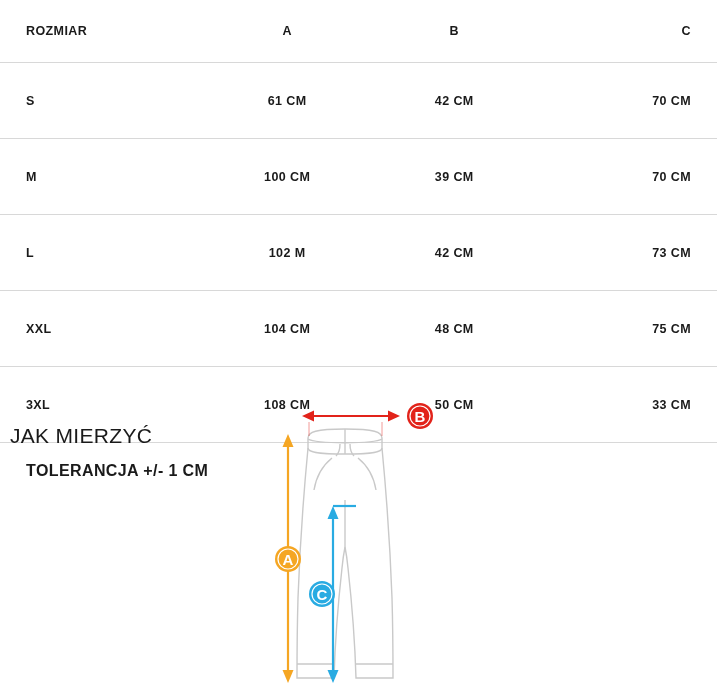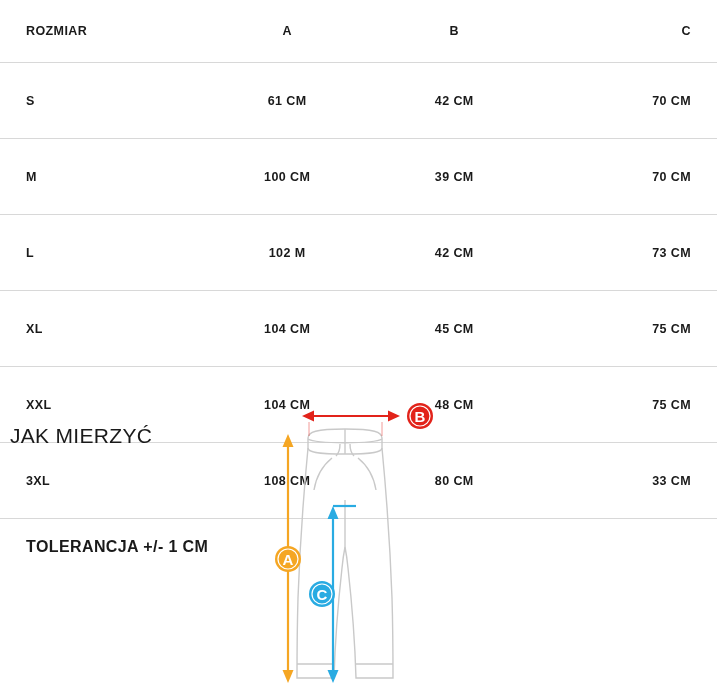--- a/index.html
+++ b/index.html
@@ -116,35 +116,29 @@
         <td class="col-b">39 CM</td>
         <td class="col-c">70 CM</td>
       </tr>
       <tr>
         <td class="col-label">L</td>
         <td class="col-a">102 M</td>
         <td class="col-b">42 CM</td>
         <td class="col-c">73 CM</td>
       </tr>
       <tr>
-        <td class="col-label">XL</td>
-        <td class="col-a">104 CM</td>
-        <td class="col-b">45 CM</td>
-        <td class="col-c">75 CM</td>
-      </tr>
-      <tr>
         <td class="col-label">XXL</td>
         <td class="col-a">104 CM</td>
         <td class="col-b">48 CM</td>
         <td class="col-c">75 CM</td>
       </tr>
       <tr>
         <td class="col-label">3XL</td>
         <td class="col-a">108 CM</td>
-        <td class="col-b">80 CM</td>
+        <td class="col-b">50 CM</td>
         <td class="col-c">33 CM</td>
       </tr>
     </tbody>
   </table>
 
   <div class="tolerance">TOLERANCJA +/- 1 CM</div>
 
   <div class="howto-title">JAK MIERZYĆ</div>
 
   <div class="diagram">

